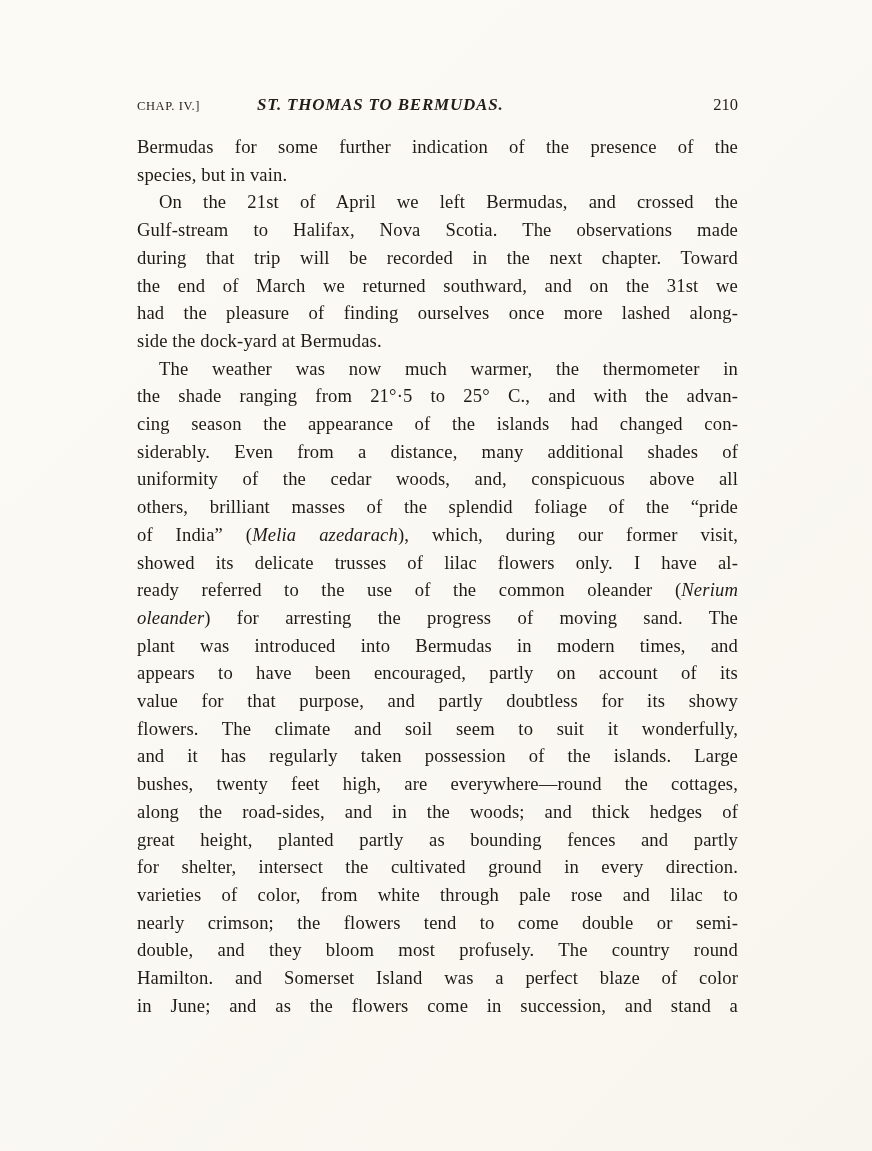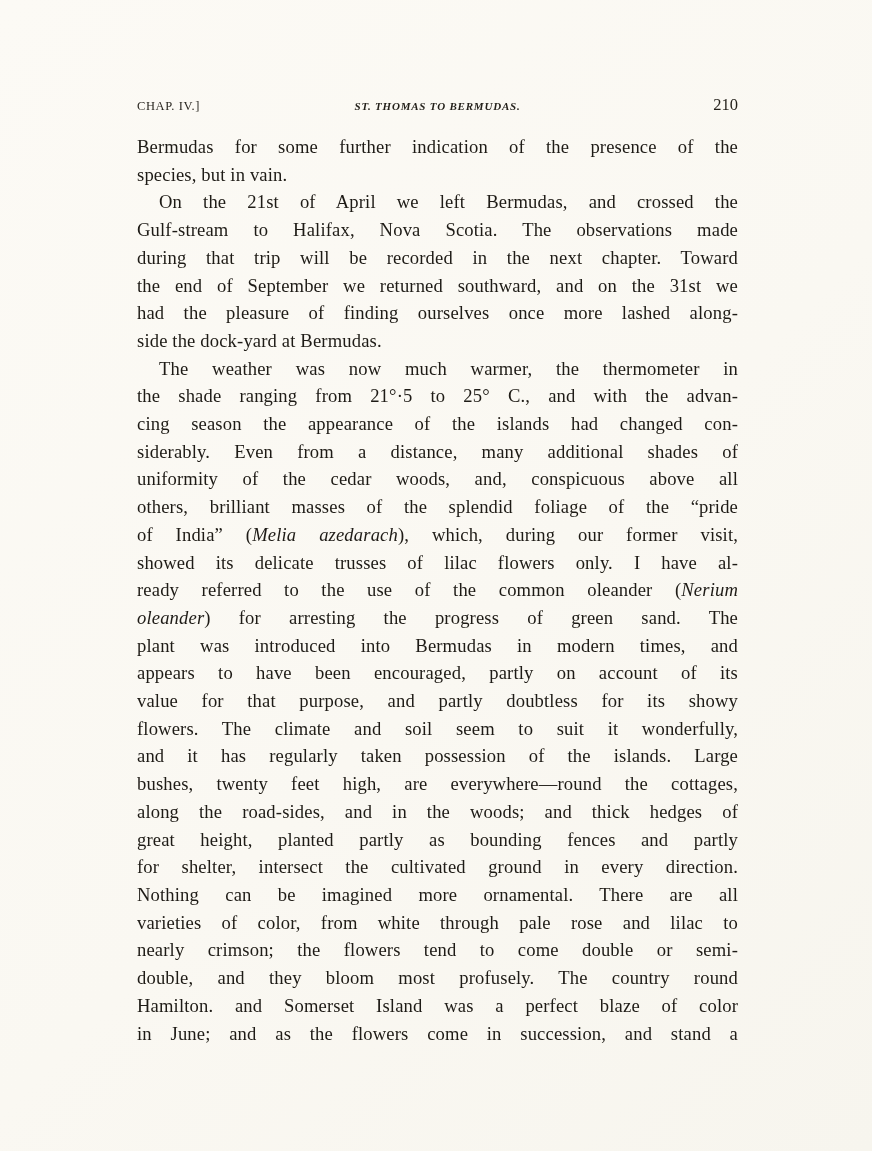--- a/index.html
+++ b/index.html
@@ -28,24 +28,23 @@
     margin-bottom: 18px;
   }
   .running-head .chapter {
     width: 120px;
     font-size: 12.5px;
     letter-spacing: 0.6px;
     color: #2a2721;
   }
   .running-head .title {
     flex: 1;
-    text-align: center;
     font-style: italic;
     font-weight: bold;
-    font-size: 11px;
+    font-size: 17px;
     letter-spacing: 0.8px;
     color: #221f19;
   }
   .running-head .pageno {
     width: 120px;
     text-align: right;
     font-size: 16.5px;
     color: #221f19;
   }
   .body-text {
@@ -77,43 +76,42 @@
       <span class="chapter">CHAP. IV.]</span>
       <span class="title">ST. THOMAS TO BERMUDAS.</span>
       <span class="pageno">210</span>
     </div>
     <div class="body-text">
         <div class="line"><span>Bermudas for some further indication of the presence of the</span></div>
         <div class="line flush"><span>species, but in vain.</span></div>
         <div class="line indent"><span>On the 21st of April we left Bermudas, and crossed the</span></div>
         <div class="line"><span>Gulf-stream to Halifax, Nova Scotia. The observations made</span></div>
         <div class="line"><span>during that trip will be recorded in the next chapter. Toward</span></div>
-        <div class="line"><span>the end of September we returned southward, and on the 31st we</span></div>
+        <div class="line"><span>the end of March we returned southward, and on the 31st we</span></div>
         <div class="line"><span>had the pleasure of finding ourselves once more lashed along-</span></div>
         <div class="line flush"><span>side the dock-yard at Bermudas.</span></div>
         <div class="line indent"><span>The weather was now much warmer, the thermometer in</span></div>
         <div class="line"><span>the shade ranging from 21°·5 to 25° C., and with the advan-</span></div>
         <div class="line"><span>cing season the appearance of the islands had changed con-</span></div>
         <div class="line"><span>siderably. Even from a distance, many additional shades of</span></div>
         <div class="line"><span>uniformity of the cedar woods, and, conspicuous above all</span></div>
         <div class="line"><span>others, brilliant masses of the splendid foliage of the “pride</span></div>
         <div class="line"><span>of India” (</span><span class="it">Melia azedarach</span><span>), which, during our former visit,</span></div>
         <div class="line"><span>showed its delicate trusses of lilac flowers only. I have al-</span></div>
         <div class="line"><span>ready referred to the use of the common oleander (</span><span class="it">Nerium</span></div>
-        <div class="line"><span class="it">oleander</span><span>) for arresting the progress of green sand. The</span></div>
+        <div class="line"><span class="it">oleander</span><span>) for arresting the progress of moving sand. The</span></div>
         <div class="line"><span>plant was introduced into Bermudas in modern times, and</span></div>
         <div class="line"><span>appears to have been encouraged, partly on account of its</span></div>
         <div class="line"><span>value for that purpose, and partly doubtless for its showy</span></div>
         <div class="line"><span>flowers. The climate and soil seem to suit it wonderfully,</span></div>
         <div class="line"><span>and it has regularly taken possession of the islands. Large</span></div>
         <div class="line"><span>bushes, twenty feet high, are everywhere—round the cottages,</span></div>
         <div class="line"><span>along the road-sides, and in the woods; and thick hedges of</span></div>
         <div class="line"><span>great height, planted partly as bounding fences and partly</span></div>
         <div class="line"><span>for shelter, intersect the cultivated ground in every direction.</span></div>
-        <div class="line"><span>Nothing can be imagined more ornamental. There are all</span></div>
         <div class="line"><span>varieties of color, from white through pale rose and lilac to</span></div>
         <div class="line"><span>nearly crimson; the flowers tend to come double or semi-</span></div>
         <div class="line"><span>double, and they bloom most profusely. The country round</span></div>
         <div class="line"><span>Hamilton. and Somerset Island was a perfect blaze of color</span></div>
         <div class="line"><span>in June; and as the flowers come in succession, and stand a</span></div>
       </div>
   </div>
 </div>
 
 </body></html>

